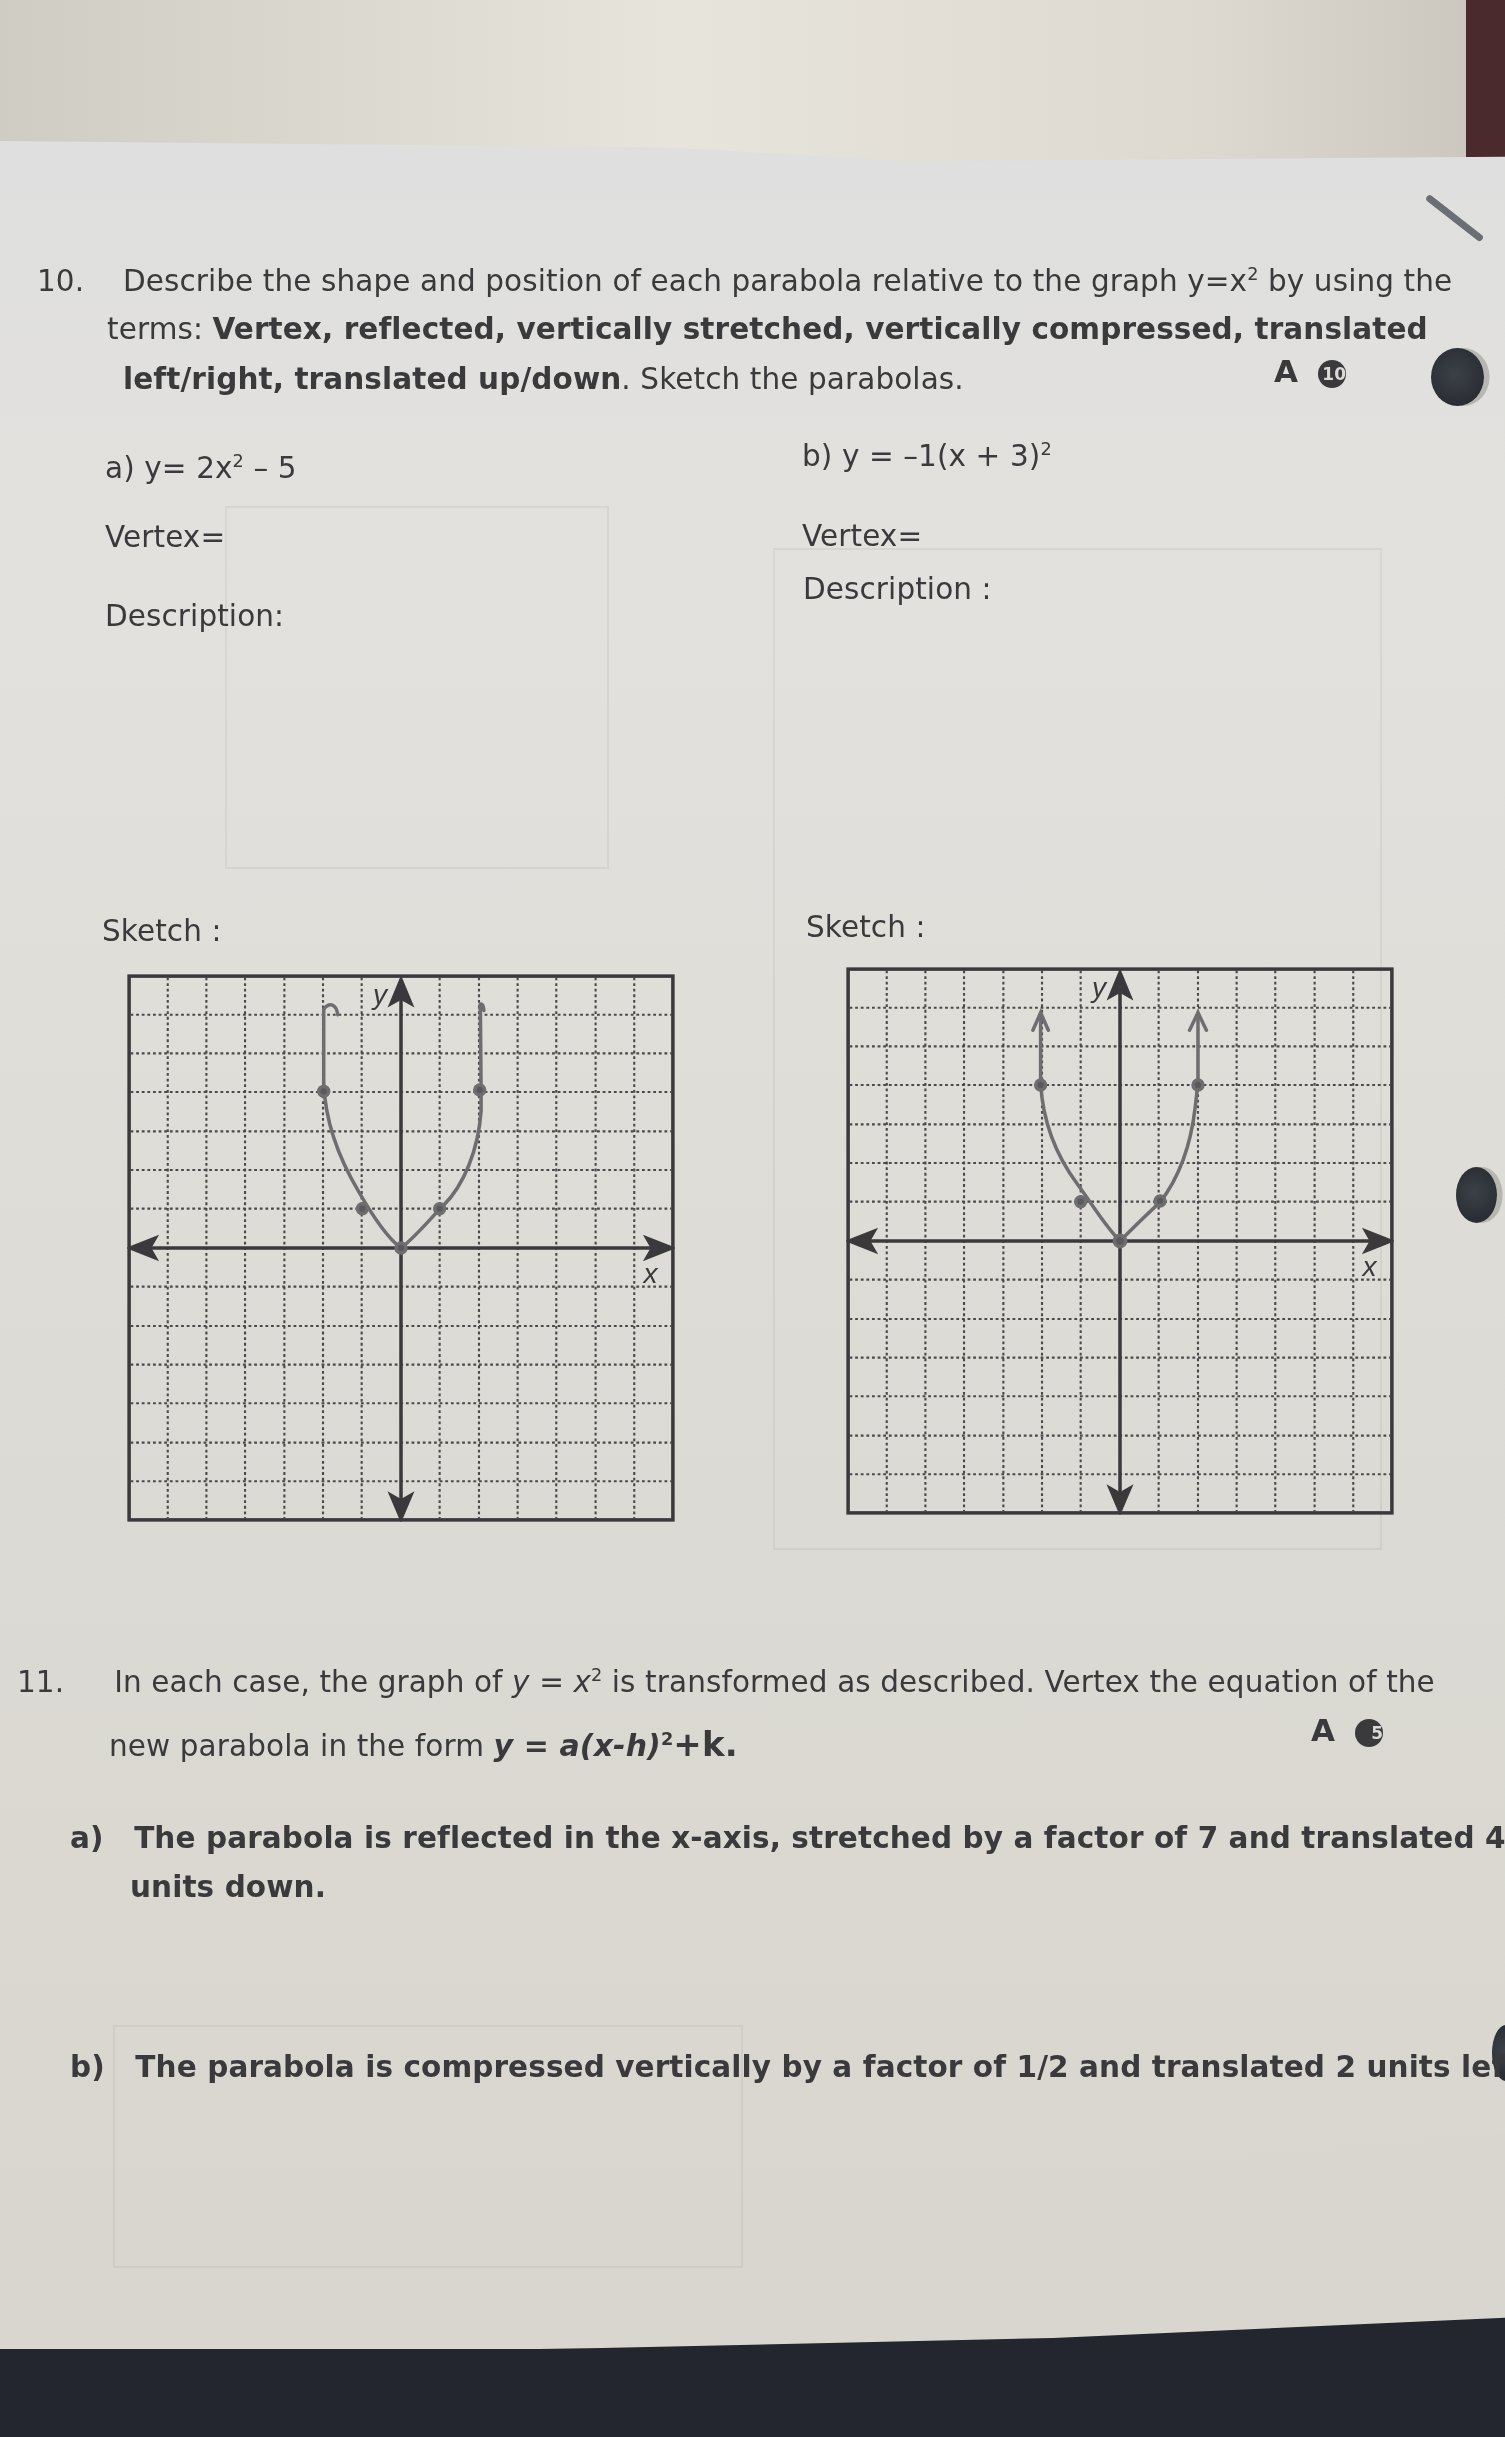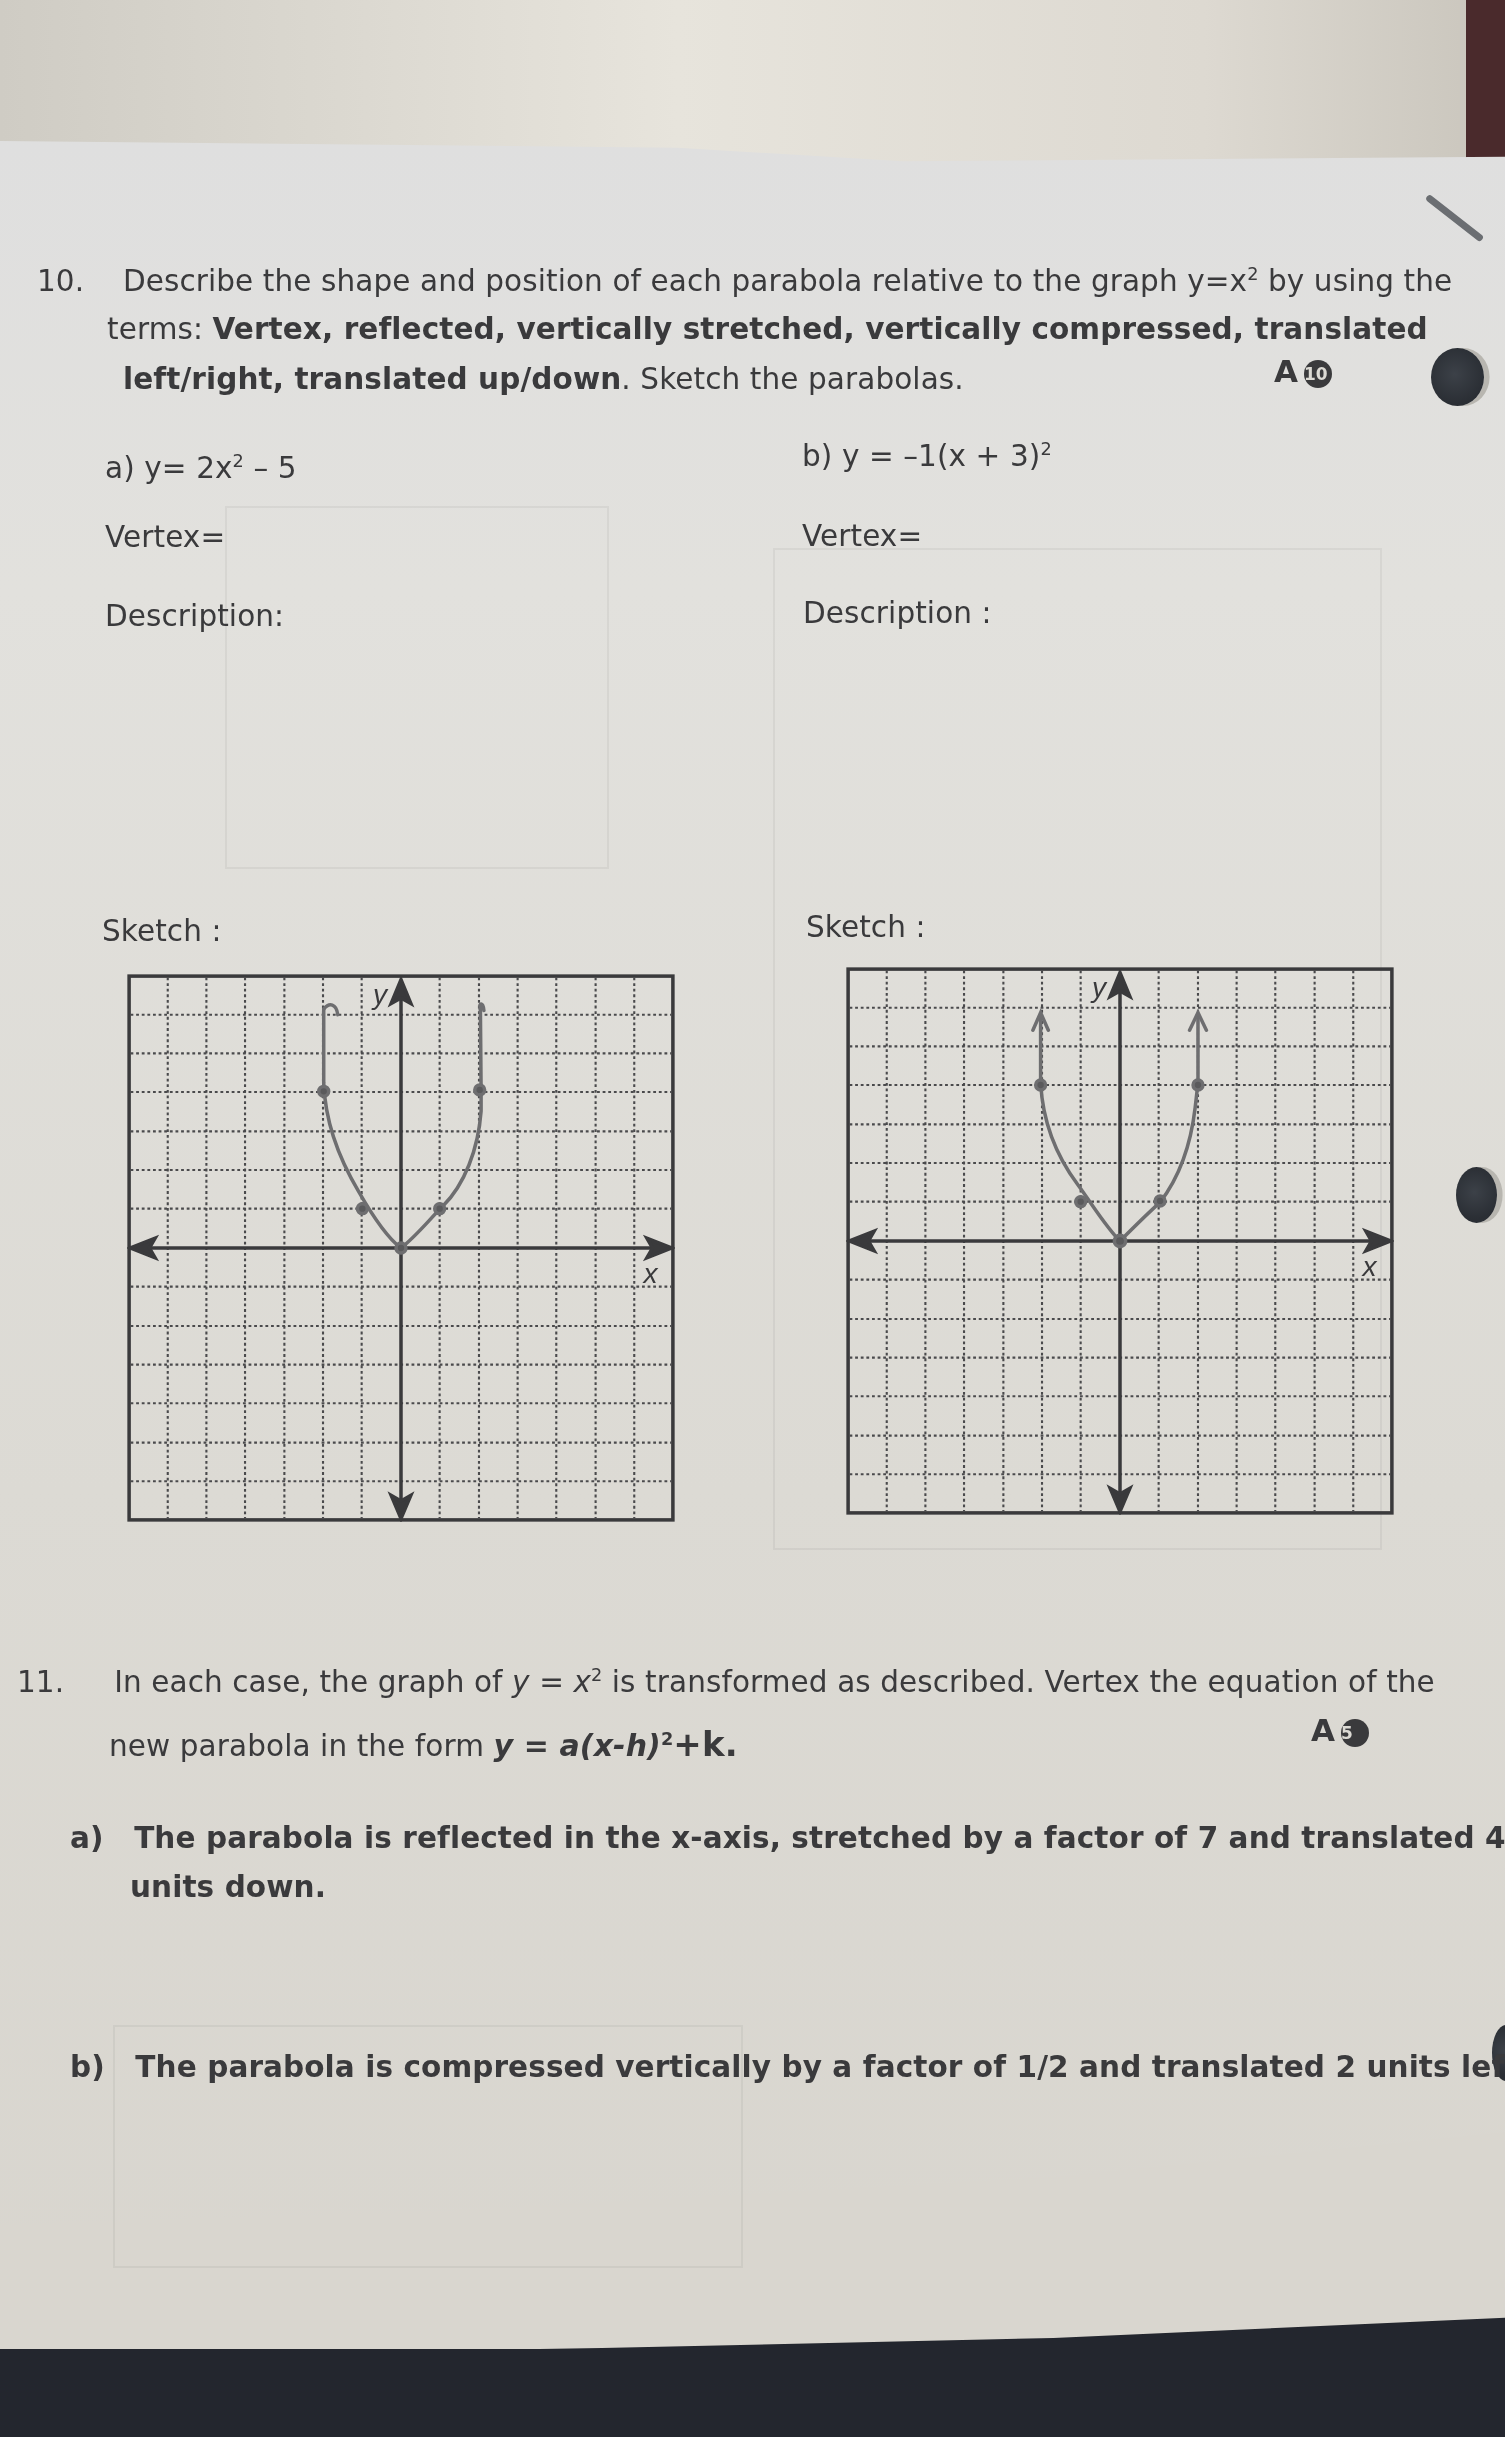--- a/index.html
+++ b/index.html
@@ -37,22 +37,22 @@
   .pencil-mark {
     position:absolute; left:1427px; top:193px; width:70px; height:7px;
     background:#6b6e72; border-radius:3.5px; transform:rotate(38deg); transform-origin:left center;
   }
   .t { position:absolute; font-size:29.5px; white-space:nowrap; letter-spacing:0.1px; }
   .b { font-weight:bold; }
   sup { font-size:0.6em; }
   .badge { position:absolute; font-size:31px; font-weight:bold; }
   .badge .circ {
     display:inline-block; width:28px; height:28px; border-radius:50%;
-    background:#3a3a3c; color:#dcdad4; font-size:17px; text-align:left; line-height:28px;
-    vertical-align:middle; margin-left:6px;
+    background:#3a3a3c; color:#dcdad4; font-size:17px; text-align:right; line-height:28px;
+    vertical-align:middle; margin-left:20px;
   }
   .grid-wrap { position:absolute; }
   .grid-wrap svg { display:block; }
   .faint {
     position:absolute; border:2.1px solid rgba(120,120,120,0.10);
   }
 </style>
 </head>
 <body>
 
@@ -92,21 +92,21 @@
 </div>
 <div class="t" style="left:105px;top:520px;">Vertex=</div>
 <div class="t" style="left:105px;top:599px;text-align:right;">Description:</div>
 <div class="t" style="left:102px;top:914px;">Sketch :</div>
 
 <div class="t" style="left:802px;top:439px;">
   <span>b)</span>
   <span>y = –1(x + 3)</span><sup>2</sup>
 </div>
 <div class="t" style="left:802px;top:519px;">Vertex=</div>
-<div class="t" style="left:803px;top:596px;text-align:right;">Description :</div>
+<div class="t" style="left:803px;top:572px;text-align:right;">Description :</div>
 <div class="t" style="left:806px;top:910px;">Sketch :</div>
 
 <div class="grid-wrap" style="left:127px;top:974px;">
   <svg width="548" height="548" viewBox="0 0 780 780">
     <rect x="3" y="3" width="774" height="774" fill="none" stroke="#3a3a3c" stroke-width="5"></rect>
     <g stroke="#4a4a4c" stroke-width="3" stroke-dasharray="4 4">
       <line x1="58" y1="5" x2="58" y2="775"></line>
         <line x1="113" y1="5" x2="113" y2="775"></line>
       <line x1="168" y1="5" x2="168" y2="775"></line>
         <line x1="224" y1="5" x2="224" y2="775"></line>

